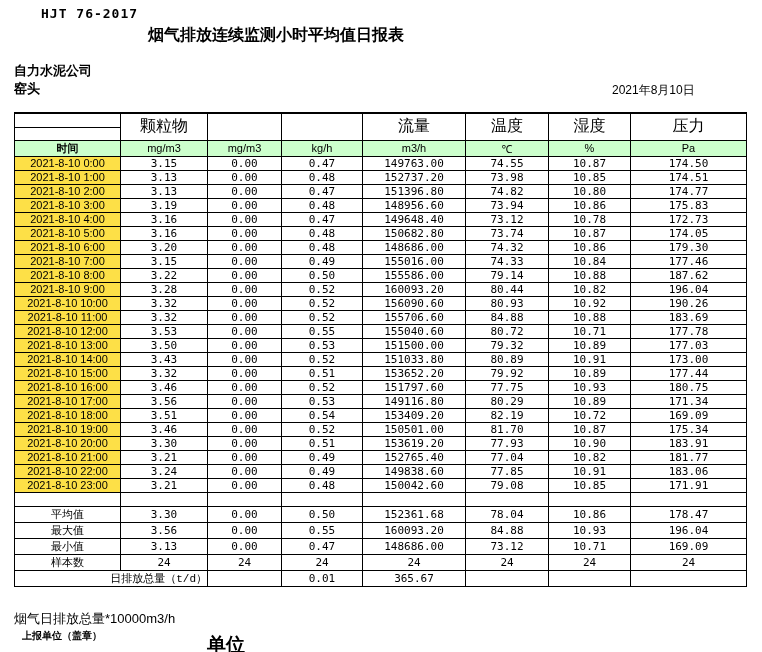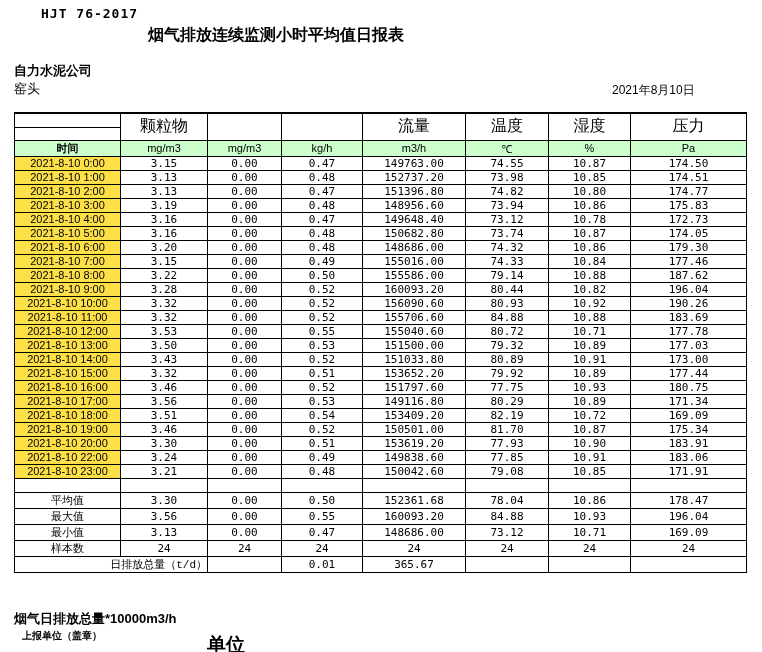--- a/index.html
+++ b/index.html
@@ -19,21 +19,21 @@
   .report-title {
     position: absolute; left: 148px; top: 25px;
     font-size: 16px; font-weight: bold;
   }
   .company-name {
     position: absolute; left: 14px; top: 62px;
     font-size: 13px; font-weight: bold;
   }
   .monitor-point {
     position: absolute; left: 14px; top: 80px;
-    font-size: 13px; font-weight: normal;
+    font-size: 13px; font-weight: bold;
   }
   .report-date {
     position: absolute; left: 612px; top: 82px;
     font-size: 12px;
   }
   table.report {
     position: absolute; left: 14px; top: 112px;
     width: 732px;
     border-collapse: collapse;
     table-layout: fixed;
@@ -53,21 +53,21 @@
   .split-top { height: 14px; border-bottom: 1px solid #000; }
   tr.unit-row td { height: 14px; background: #ccffcc; }
   tr.unit-row td:first-child { font-weight: bold; }
   tbody td { height: 14px; font-family: "DejaVu Sans Mono", monospace; font-size: 11px; }
   td.time-col { background: #fde047; }
   td.label-col { font-family: "Liberation Sans", sans-serif; }
   tr.total-row td { height: 15px; }
   tr.total-row td.total-label { text-align: right; padding-left: 5px; font-family: Liberation Mono, monospace; }
   .footer-note {
     position: absolute; left: 14px; top: 610px;
-    font-size: 13px; font-weight: bold;
+    font-size: 13px; font-weight: normal;
   }
   .footer-stamp {
     position: absolute; left: 22px; top: 629px;
     font-size: 10px; font-weight: bold;
   }
   .footer-unit {
     position: absolute; left: 207px; top: 632px;
     font-size: 19px; font-weight: bold;
   }
 </style>
@@ -320,20 +320,30 @@
         <td class="time-col label-col">2021-8-10 20:00</td>
         <td>3.30</td>
         <td>0.00</td>
         <td>0.51</td>
         <td>153619.20</td>
         <td>77.93</td>
         <td>10.90</td>
         <td>183.91</td>
       </tr>
       <tr>
+        <td class="time-col label-col">2021-8-10 21:00</td>
+        <td>3.21</td>
+        <td>0.00</td>
+        <td>0.49</td>
+        <td>152765.40</td>
+        <td>77.04</td>
+        <td>10.82</td>
+        <td>181.77</td>
+      </tr>
+      <tr>
         <td class="time-col label-col">2021-8-10 22:00</td>
         <td>3.24</td>
         <td>0.00</td>
         <td>0.49</td>
         <td>149838.60</td>
         <td>77.85</td>
         <td>10.91</td>
         <td>183.06</td>
       </tr>
       <tr>

